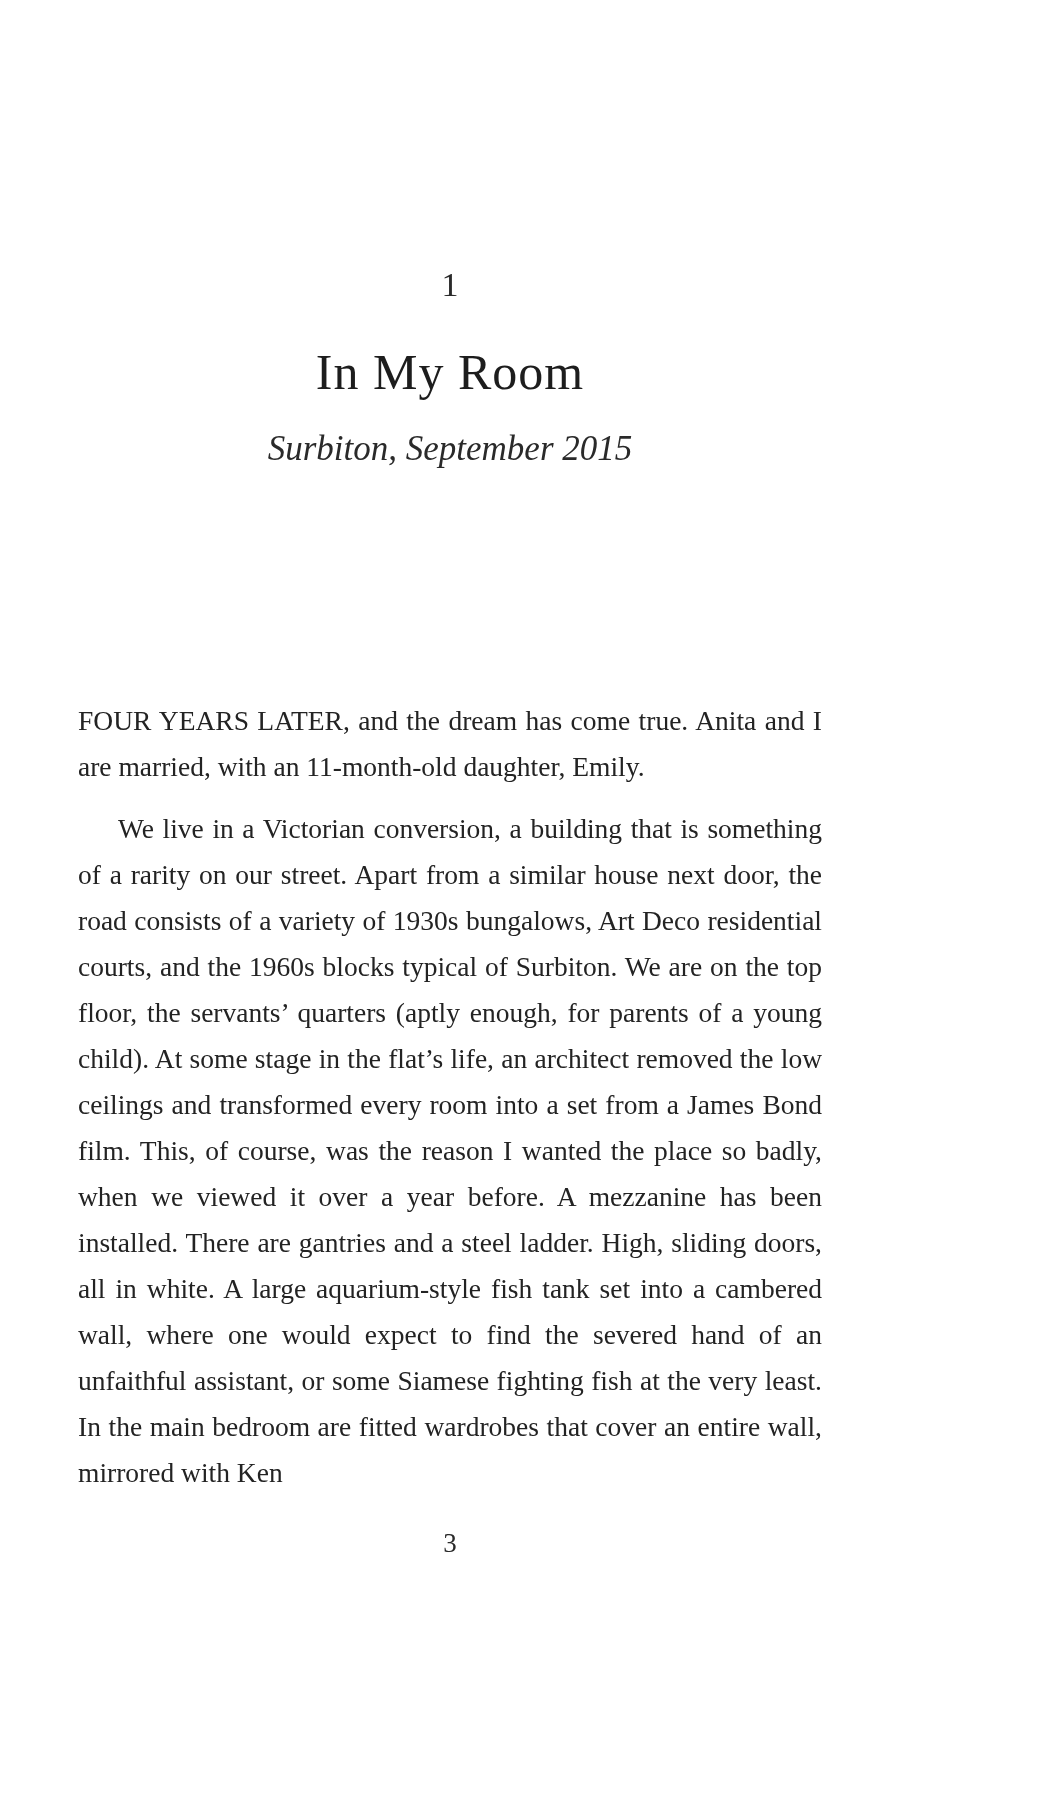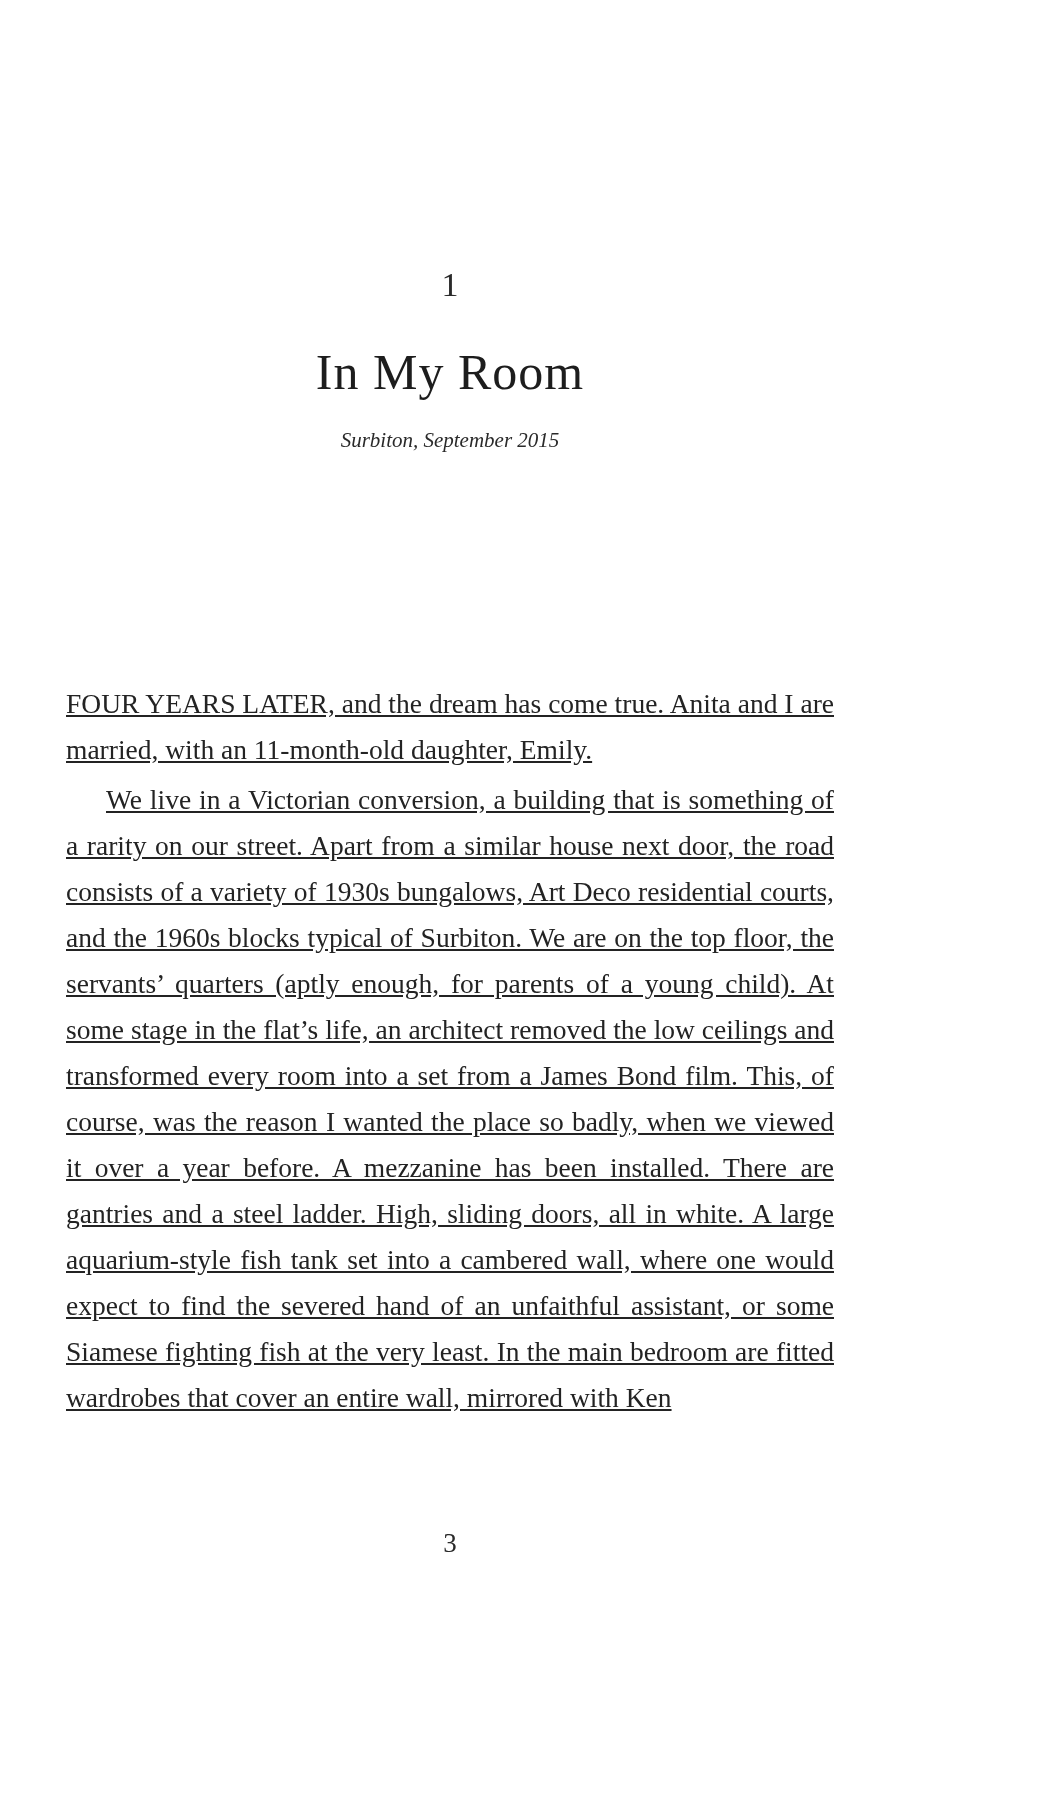--- a/index.html
+++ b/index.html
@@ -36,34 +36,33 @@
     font-size: 50px;
     font-weight: 400;
     letter-spacing: 1px;
     line-height: 1.15;
     color: #1d1d1d;
   }
   .chapter-subtitle {
     margin-top: 26px;
     text-align: center;
     font-style: italic;
-    font-size: 21px;
+    font-size: 35px;
     line-height: 1.2;
     color: #2a2a2a;
   }
   .body-text {
     margin-top: 228px;
     font-size: 27.5px;
     line-height: 46px;
     text-align: justify;
     color: #232323;
   }
   .para {
-    margin: 4px;
-    text-decoration: underline;
+    margin: 16px;
   }
   .para.indent {
     text-indent: 40px;
   }
   .page-number {
     position: absolute;
     left: 62px;
     top: 1528px;
     width: 776px;
     text-align: center;

